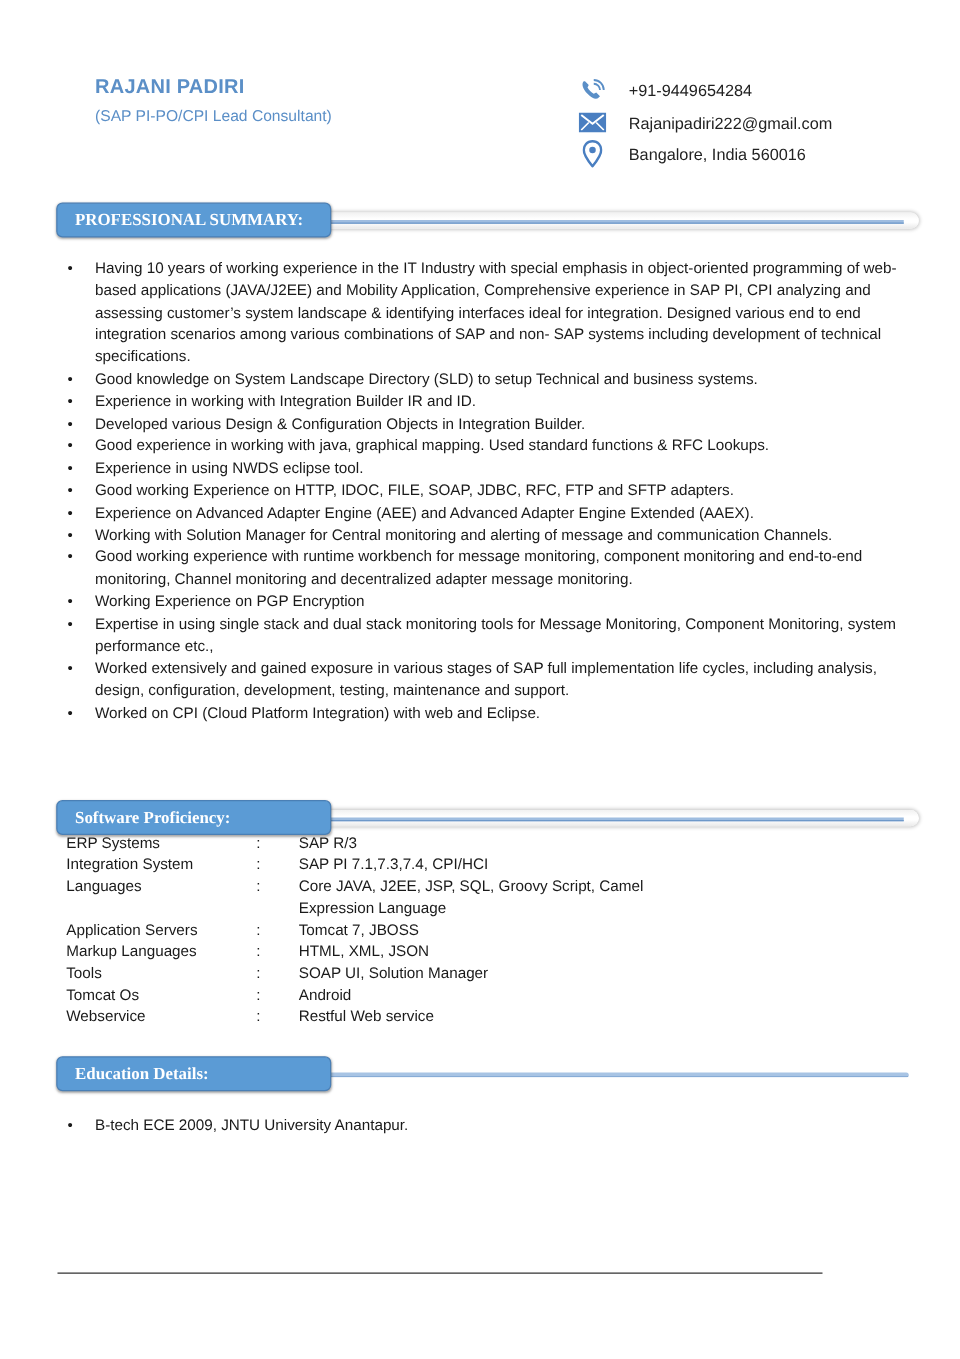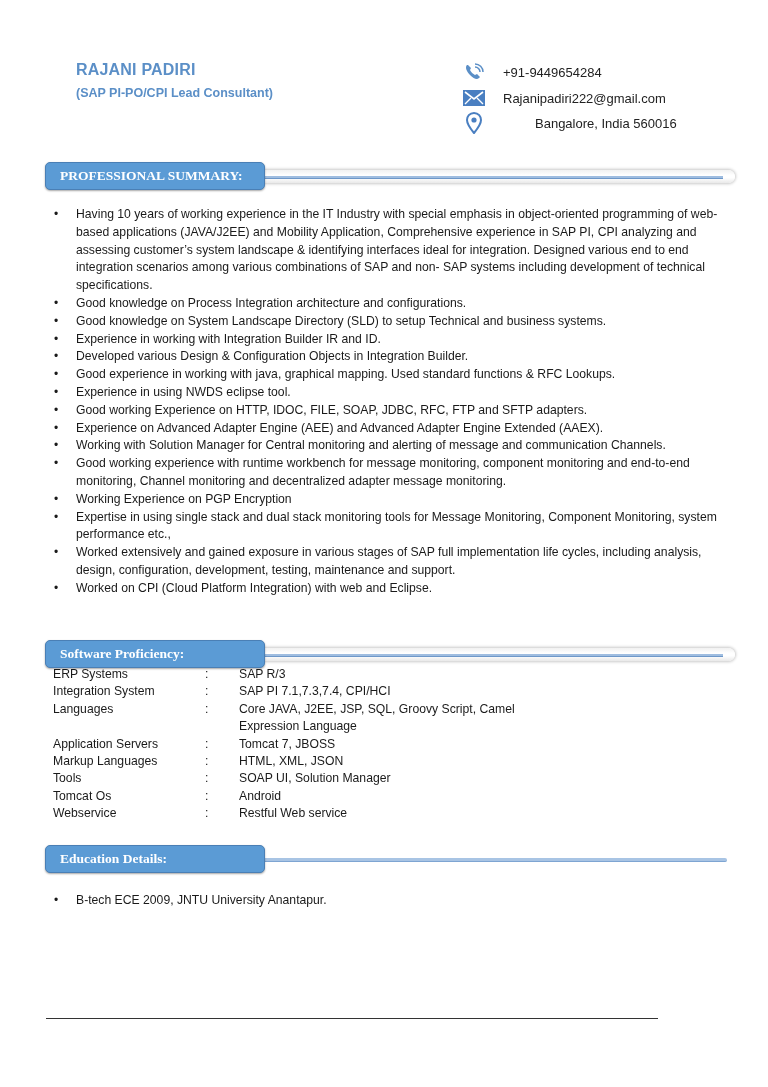--- a/index.html
+++ b/index.html
@@ -1,23 +1,23 @@
 <!DOCTYPE html>
 <html><head>
 <meta charset="utf-8">
 <style>
   html, body { margin:0; padding:0; background:#ffffff; }
   body { width:768px; height:1087px; position:relative; overflow:hidden;
          font-family:"Liberation Sans", sans-serif; color:#1a1a1a; }
   .name { position:absolute; left:76px; top:61px; font-size:16px; font-weight:bold;
           color:#5b8fc7; letter-spacing:0.2px; }
-  .role { position:absolute; left:76px; top:86px; font-size:12.5px; font-weight:bold; color:#5b8fc7; }
+  .role { position:absolute; left:76px; top:86px; font-size:12.5px; font-weight:normal; color:#5b8fc7; }
   .contact { position:absolute; left:462px; font-size:13px; color:#222; display:flex; align-items:center; }
   .contact .ico { width:24px; height:20px; display:inline-flex; align-items:center; justify-content:center; margin-right:17px; }
-  .c1 { top:62px; } .c2 { top:88px; } .c3 { top:113px;gap:32px; }
+  .c1 { top:62px; } .c2 { top:88px; } .c3 { top:113px; }
 
   .section { position:absolute; left:45px; height:30px; width:690px; }
   .section .rail { position:absolute; left:10px; right:0; top:8px; height:13px; border-radius:8px;
                    background:linear-gradient(#f1f1f1,#ffffff 40%,#ffffff 60%,#e9e9e9);
                    box-shadow:0 0 3px 1px #c9c9c9; }
   .section .rail-line { position:absolute; left:210px; right:12px; top:14px; height:2px; background:#9fbde0; border-bottom:1px solid #6e98c9; }
   .section .tag { position:absolute; left:0; top:0; width:220px; height:28px; border-radius:5px;
                   background:#5b9bd5; border:1px solid #4a7fb5; box-shadow:0 1px 2px rgba(0,0,0,0.35);
                   color:#ffffff; font-family:"Liberation Serif", serif; font-weight:bold; font-size:13.5px;
                   display:flex; align-items:center; padding-left:14px; box-sizing:border-box; }
@@ -73,21 +73,20 @@
 </div>
 
 <div class="section" style="top:162px;">
   <div class="rail"></div>
   <div class="rail-line"></div>
   <div class="tag">PROFESSIONAL SUMMARY:</div>
 </div>
 
 <ul class="bullets" style="top:206px;">
   <li>Having 10 years of working experience in the IT Industry with special emphasis in object-oriented programming of web-based applications (JAVA/J2EE) and Mobility Application, Comprehensive experience in SAP PI, CPI analyzing and assessing customer’s system landscape &amp; identifying interfaces ideal for integration. Designed various end to end integration scenarios among various combinations of SAP and non- SAP systems including development of technical specifications.</li>
-  <li>Good knowledge on Process Integration architecture and configurations.</li>
   <li>Good knowledge on System Landscape Directory (SLD) to setup Technical and business systems.</li>
   <li>Experience in working with Integration Builder IR and ID.</li>
   <li>Developed various Design &amp; Configuration Objects in Integration Builder.</li>
   <li>Good experience in working with java, graphical mapping. Used standard functions &amp; RFC Lookups.</li>
   <li>Experience in using NWDS eclipse tool.</li>
   <li>Good working Experience on HTTP, IDOC, FILE, SOAP, JDBC, RFC, FTP and SFTP adapters.</li>
   <li>Experience on Advanced Adapter Engine (AEE) and Advanced Adapter Engine Extended (AAEX).</li>
   <li>Working with Solution Manager for Central monitoring and alerting of message and communication Channels.</li>
   <li>Good working experience with runtime workbench for message monitoring, component monitoring and end-to-end monitoring, Channel monitoring and decentralized adapter message monitoring.</li>
   <li>Working Experience on PGP Encryption</li>

